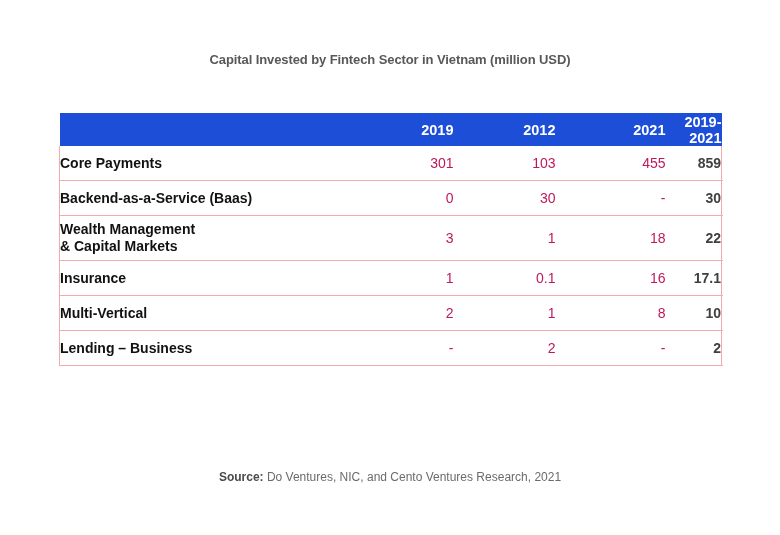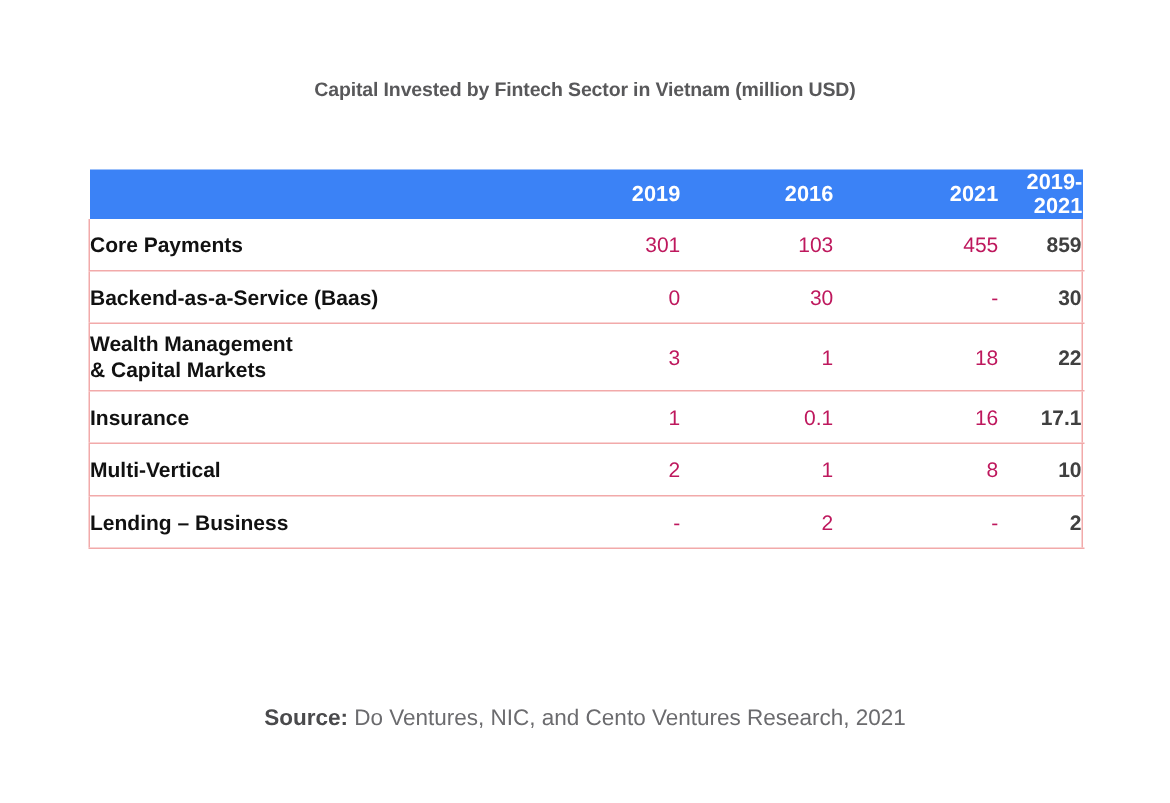--- a/index.html
+++ b/index.html
@@ -42,21 +42,21 @@
     border-collapse: collapse;
     table-layout: fixed;
   }
   table.data-table th,
   table.data-table td {
     padding: 0;
     margin: 0;
   }
   
   thead tr.header-row {
-    background: #3b82f6;
+    background: #1d4ed8;
   }
   thead th {
     height: 33px;
     color: #ffffff;
     font-size: 14.5px;
     font-weight: bold;
     vertical-align: middle;
   }
   th.col-label {
     text-align: left;
@@ -110,21 +110,21 @@
     border-left: 1.4px solid #f2aaaa;
     border-right: 1.4px solid #f2aaaa;
     border-bottom: 1.4px solid #f2aaaa;
   }
   .source-note {
     position: absolute;
     left: 0;
     top: 470px;
     width: 780px;
     text-align: center;
-    font-size: 15px;
+    font-size: 12px;
     color: #6b6b6e;
   }
   .source-note .source-label {
     font-weight: bold;
     color: #4a4a4c;
   }
 </style>
 </head>
 <body>
 
@@ -138,21 +138,21 @@
         <col style="width:284px">
         <col style="width:110px">
         <col style="width:102px">
         <col style="width:110px">
         <col style="width:56px">
       </colgroup>
       <thead>
         <tr class="header-row">
           <th class="col-label"></th>
           <th class="col-year">2019</th>
-          <th class="col-year">2016</th>
+          <th class="col-year">2012</th>
           <th class="col-year">2021</th>
           <th class="col-total" colspan="2">2019-2021</th>
         </tr>
       </thead>
       <tbody class="body-frame">
 
         <tr class="data-row">
           <td class="cell-label">Core Payments</td>
           <td class="cell-value">301</td>
           <td class="cell-value">103</td>

